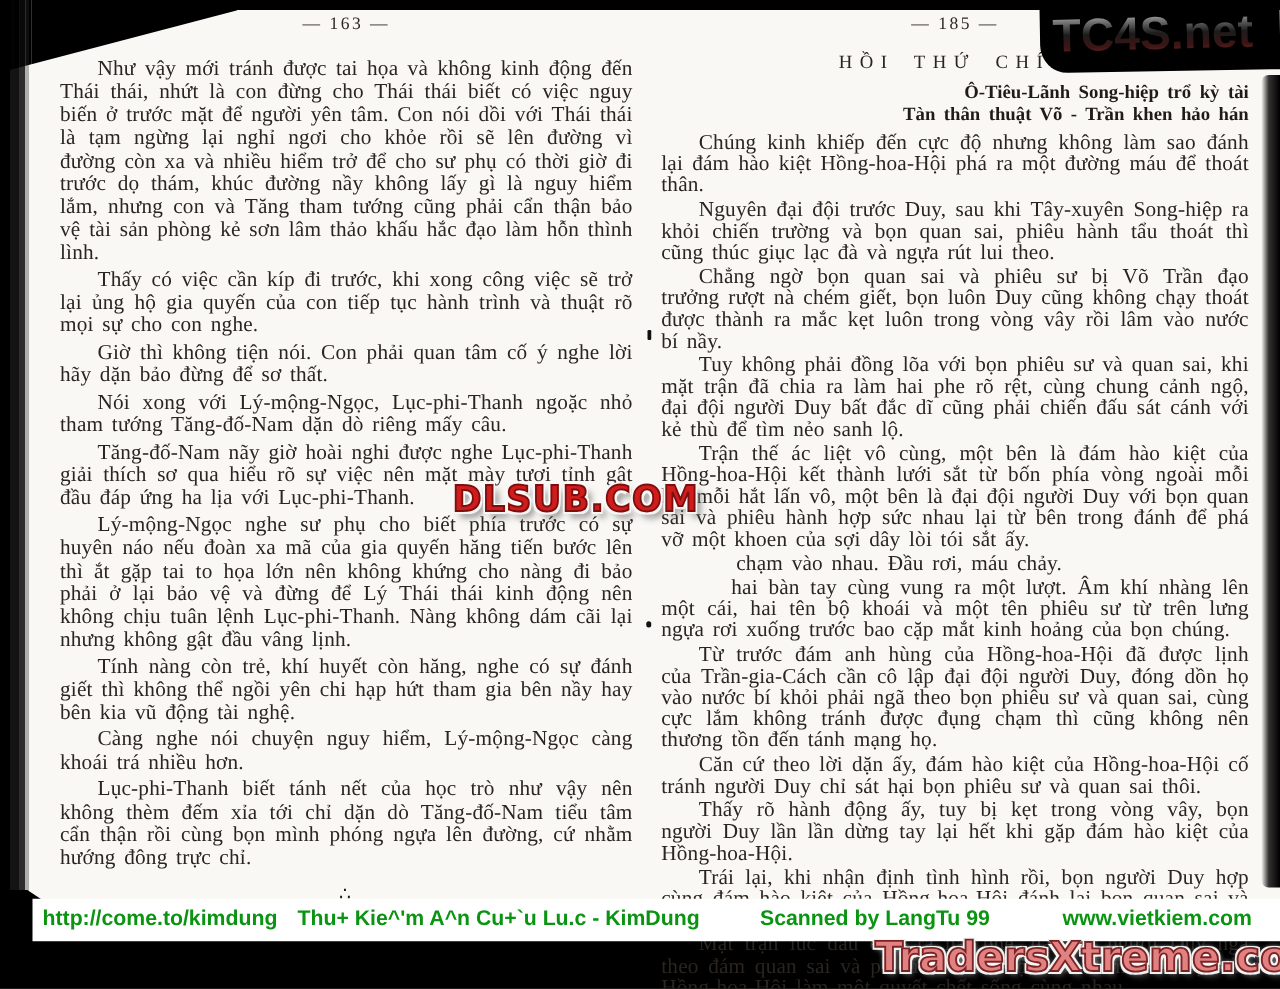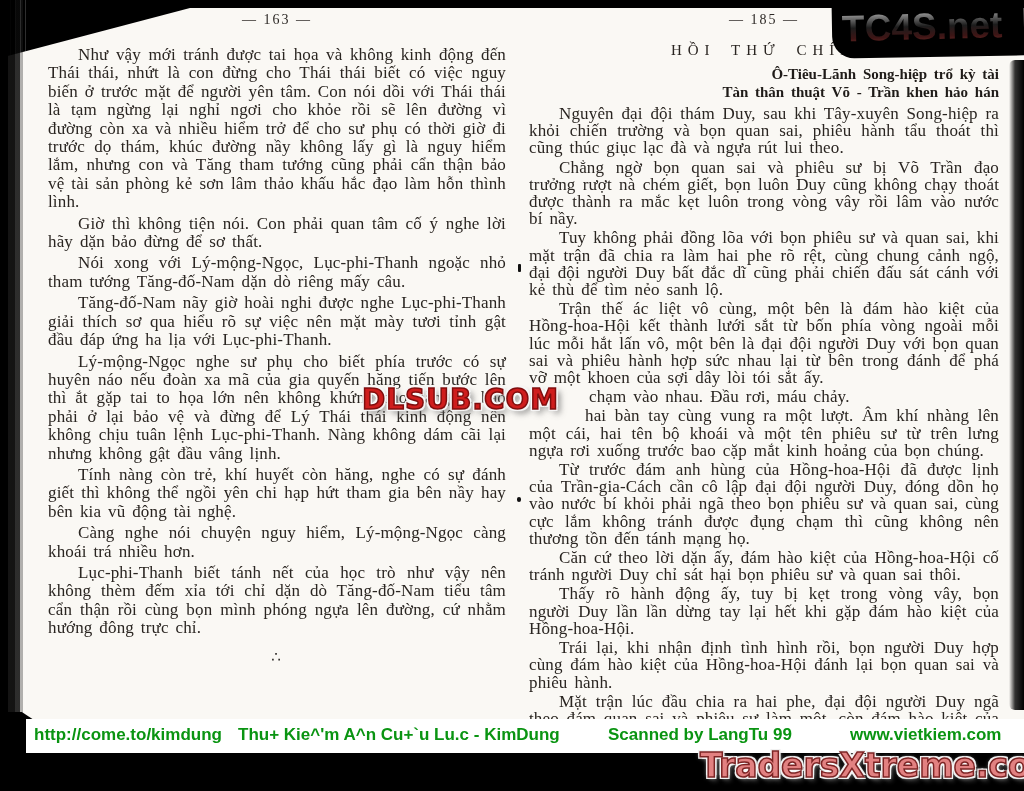--- a/index.html
+++ b/index.html
@@ -121,38 +121,40 @@
 <div class="corner-tl"></div>
 <div class="spine"></div>
 <div class="edge-right"></div>
 <div class="corner-bl"></div>
 <div class="bottom-band"></div>
 
 <div class="page page-left">
   <div class="page-num">— 163 —</div>
   <div class="body-text">
     <p>Như vậy mới tránh được tai họa và không kinh động đến Thái thái, nhứt là con đừng cho Thái thái biết có việc nguy biến ở trước mặt để người yên tâm. Con nói dồi với Thái thái là tạm ngừng lại nghỉ ngơi cho khỏe rồi sẽ lên đường vì đường còn xa và nhiều hiểm trở để cho sư phụ có thời giờ đi trước dọ thám, khúc đường nầy không lấy gì là nguy hiểm lắm, nhưng con và Tăng tham tướng cũng phải cẩn thận bảo vệ tài sản phòng kẻ sơn lâm thảo khấu hắc đạo làm hỗn thình lình.</p>
+    <p>Thấy có việc cần kíp đi trước, khi xong công việc sẽ trở lại ủng hộ gia quyến của con tiếp tục hành trình và thuật rõ mọi sự cho con nghe.</p>
     <p>Giờ thì không tiện nói. Con phải quan tâm cố ý nghe lời hãy dặn bảo đừng để sơ thất.</p>
     <p>Nói xong với Lý-mộng-Ngọc, Lục-phi-Thanh ngoặc nhỏ tham tướng Tăng-đố-Nam dặn dò riêng mấy câu.</p>
     <p>Tăng-đố-Nam nãy giờ hoài nghi được nghe Lục-phi-Thanh giải thích sơ qua hiểu rõ sự việc nên mặt mày tươi tỉnh gật đầu đáp ứng ha lịa với Lục-phi-Thanh.</p>
     <p>Lý-mộng-Ngọc nghe sư phụ cho biết phía trước có sự huyên náo nếu đoàn xa mã của gia quyến hăng tiến bước lên thì ắt gặp tai to họa lớn nên không khứng cho nàng đi bảo phải ở lại bảo vệ và đừng để Lý Thái thái kinh động nên không chịu tuân lệnh Lục-phi-Thanh. Nàng không dám cãi lại nhưng không gật đầu vâng lịnh.</p>
     <p>Tính nàng còn trẻ, khí huyết còn hăng, nghe có sự đánh giết thì không thể ngồi yên chi hạp hứt tham gia bên nầy hay bên kia vũ động tài nghệ.</p>
     <p>Càng nghe nói chuyện nguy hiểm, Lý-mộng-Ngọc càng khoái trá nhiều hơn.</p>
     <p>Lục-phi-Thanh biết tánh nết của học trò như vậy nên không thèm đếm xỉa tới chỉ dặn dò Tăng-đố-Nam tiểu tâm cẩn thận rồi cùng bọn mình phóng ngựa lên đường, cứ nhằm hướng đông trực chỉ.</p>
   </div>
   <div class="separator">∴</div>
 </div>
 
 <div class="page page-right">
   <div class="page-num">— 185 —</div>
   <div class="chapter-heading">HỒI THỨ CHÍN</div>
   <div class="chapter-title">Ô-Tiêu-Lãnh Song-hiệp trổ kỳ tài</div>
   <div class="chapter-title">Tàn thân thuật Võ - Trần khen hảo hán</div>
   <div class="body-text" style="margin-top:4px;">
-    <p>Nguyên đại đội thám Duy, sau khi Tây-xuyên Song-hiệp ra khỏi chiến trường và bọn quan sai, phiêu hành tẩu thoát thì cũng thúc giục lạc đà và ngựa rút lui theo.</p>
+    <p>Chúng kinh khiếp đến cực độ nhưng không làm sao đánh lại đám hào kiệt Hồng-hoa-Hội phá ra một đường máu để thoát thân.</p>
+    <p>Nguyên đại đội trước Duy, sau khi Tây-xuyên Song-hiệp ra khỏi chiến trường và bọn quan sai, phiêu hành tẩu thoát thì cũng thúc giục lạc đà và ngựa rút lui theo.</p>
     <p>Chẳng ngờ bọn quan sai và phiêu sư bị Võ Trần đạo trưởng rượt nà chém giết, bọn luôn Duy cũng không chạy thoát được thành ra mắc kẹt luôn trong vòng vây rồi lâm vào nước bí nầy.</p>
     <p>Tuy không phải đồng lõa với bọn phiêu sư và quan sai, khi mặt trận đã chia ra làm hai phe rõ rệt, cùng chung cảnh ngộ, đại đội người Duy bất đắc dĩ cũng phải chiến đấu sát cánh với kẻ thù để tìm nẻo sanh lộ.</p>
     <p>Trận thế ác liệt vô cùng, một bên là đám hào kiệt của Hồng-hoa-Hội kết thành lưới sắt từ bốn phía vòng ngoài mỗi lúc mỗi hắt lấn vô, một bên là đại đội người Duy với bọn quan sai và phiêu hành hợp sức nhau lại từ bên trong đánh để phá vỡ một khoen của sợi dây lòi tói sắt ấy.</p>
     <p style="text-indent:60px;">chạm vào nhau. Đầu rơi, máu chảy.</p>
     <p style="text-indent:56px;">hai bàn tay cùng vung ra một lượt. Âm khí nhàng lên một cái, hai tên bộ khoái và một tên phiêu sư từ trên lưng ngựa rơi xuống trước bao cặp mắt kinh hoảng của bọn chúng.</p>
     <p>Từ trước đám anh hùng của Hồng-hoa-Hội đã được lịnh của Trần-gia-Cách cần cô lập đại đội người Duy, đóng dồn họ vào nước bí khỏi phải ngã theo bọn phiêu sư và quan sai, cùng cực lắm không tránh được đụng chạm thì cũng không nên thương tồn đến tánh mạng họ.</p>
     <p>Căn cứ theo lời dặn ấy, đám hào kiệt của Hồng-hoa-Hội cố tránh người Duy chỉ sát hại bọn phiêu sư và quan sai thôi.</p>
     <p>Thấy rõ hành động ấy, tuy bị kẹt trong vòng vây, bọn người Duy lần lần dừng tay lại hết khi gặp đám hào kiệt của Hồng-hoa-Hội.</p>
     <p>Trái lại, khi nhận định tình hình rồi, bọn người Duy hợp cùng đám hào kiệt của Hồng-hoa-Hội đánh lại bọn quan sai và phiêu hành.</p>
     <p>Mặt trận lúc đầu chia ra hai phe, đại đội người Duy ngã theo đám quan sai và phiêu sư làm một, còn đám hào kiệt của Hồng-hoa-Hội làm một quyết chết sống cùng nhau.</p>

